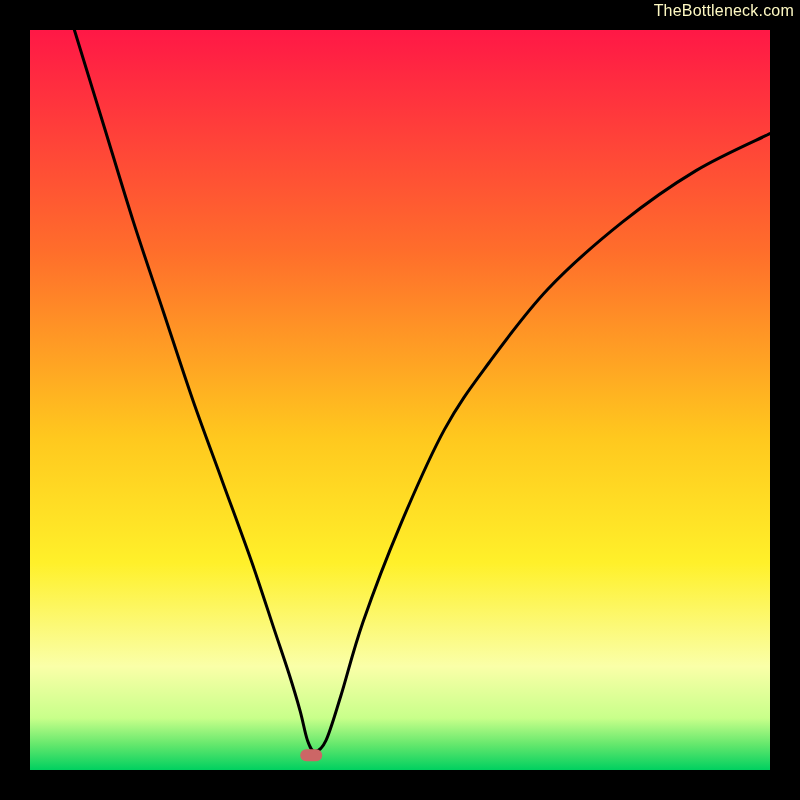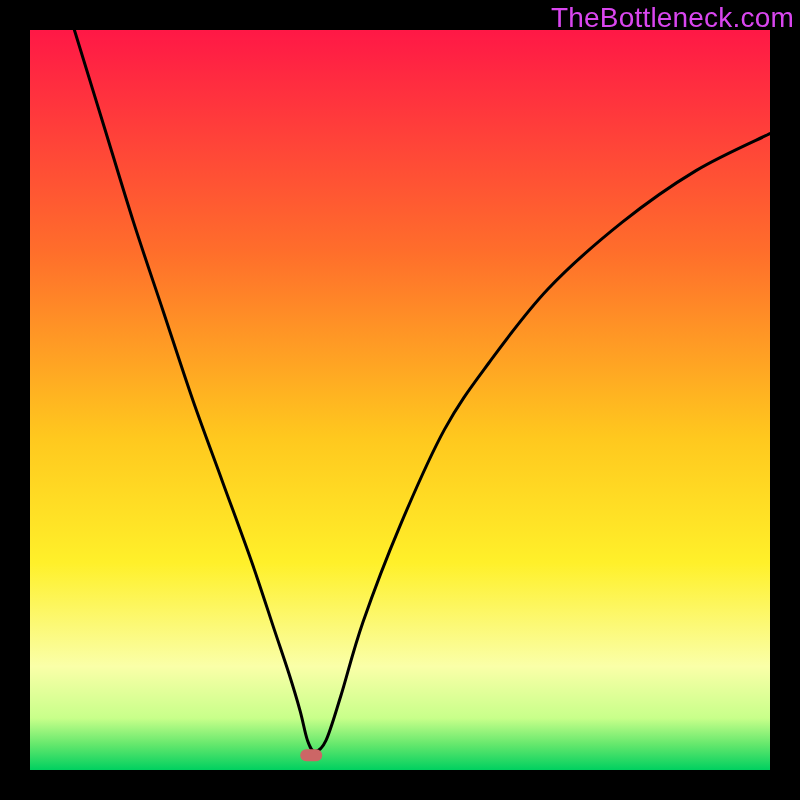--- a/index.html
+++ b/index.html
@@ -14,22 +14,22 @@
   .wrap {
     position: relative;
     width: 800px;
     height: 800px;
     background: #000000;
   }
   .watermark {
     position: absolute;
     top: 2px;
     right: 6px;
-    font-size: 28px;
-    color: #d946ef;
+    font-size: 16px;
+    color: #fef9c3;
     font-weight: 500;
     letter-spacing: 0.2px;
     z-index: 20;
   }
   svg.plot {
     position: absolute;
     left: 30px;
     top: 30px;
     width: 740px;
     height: 740px;

